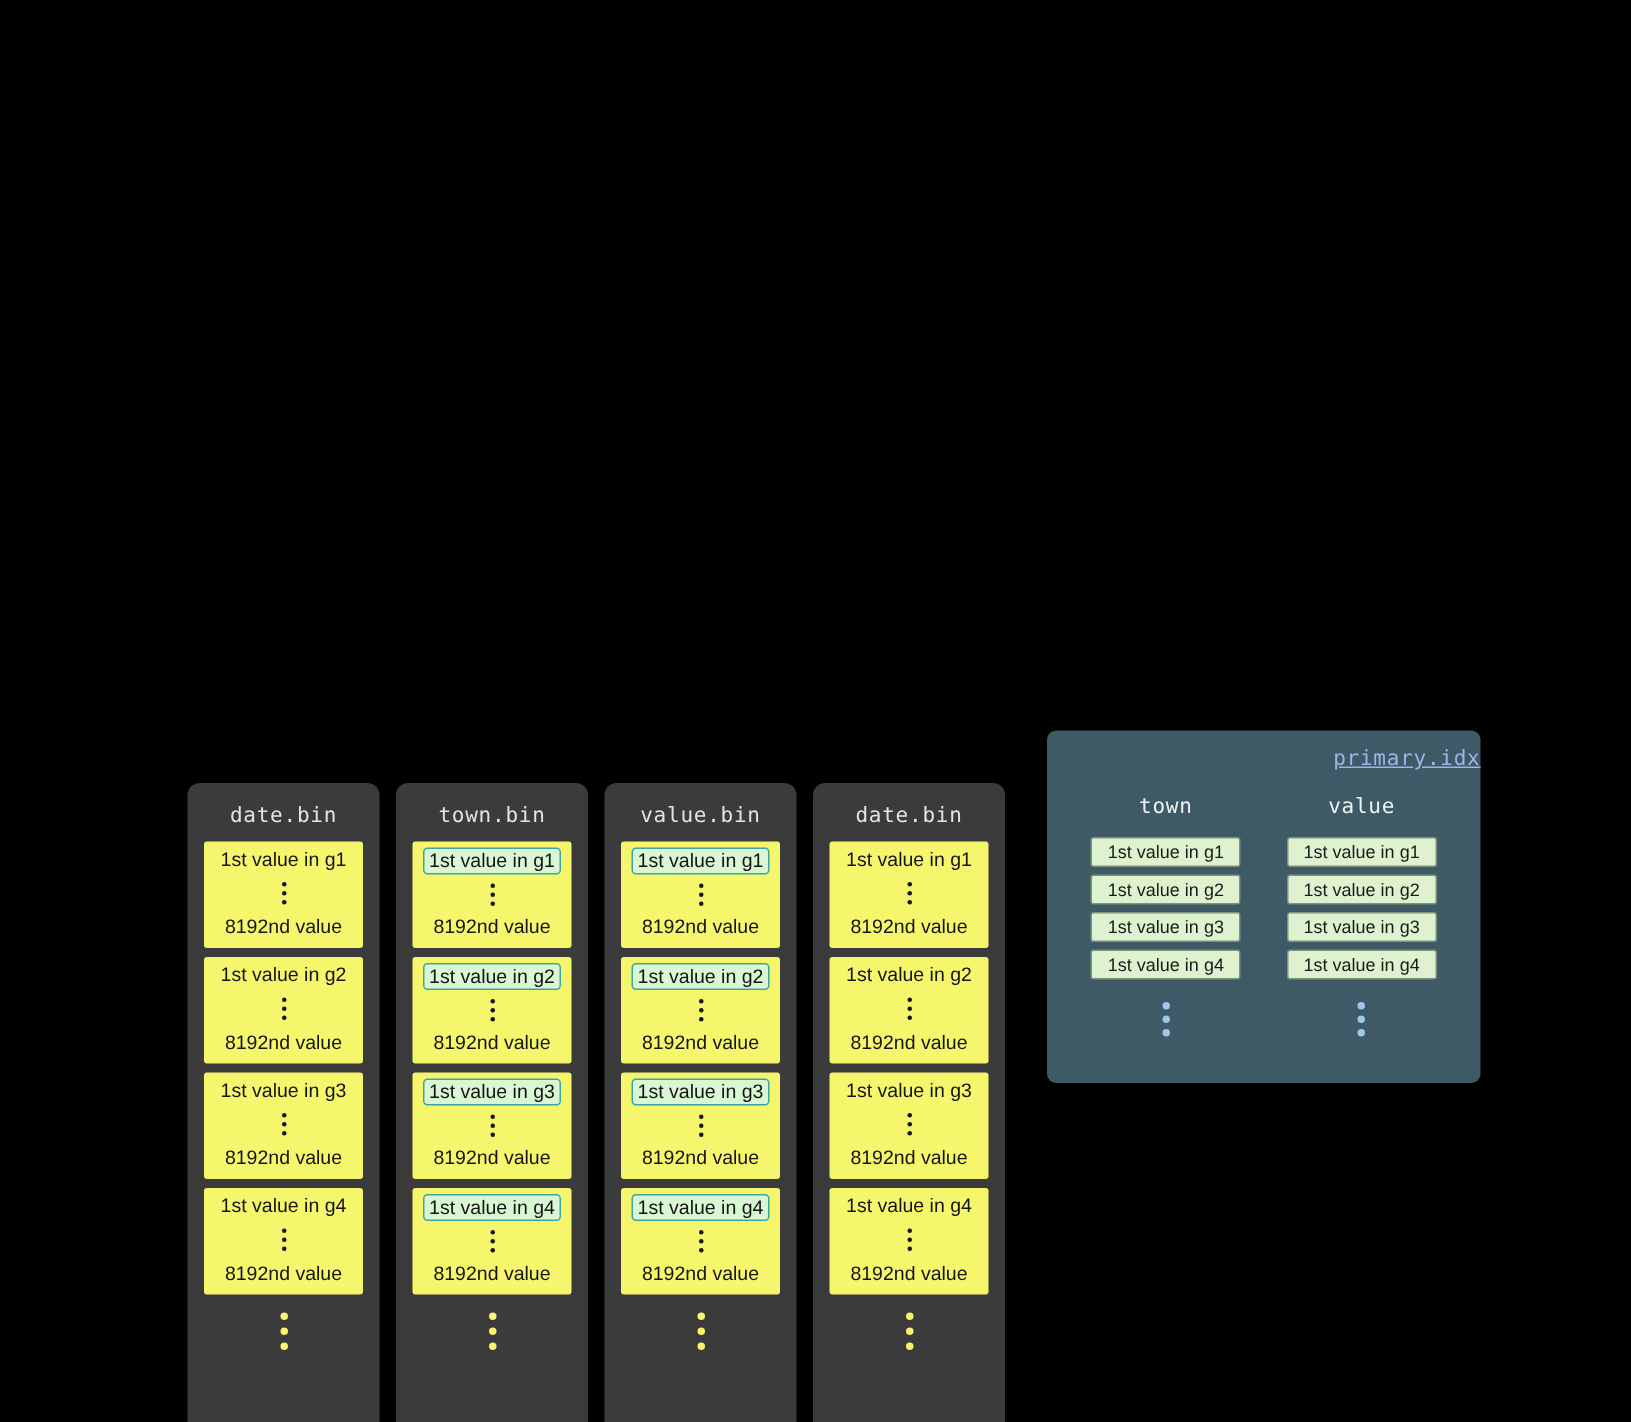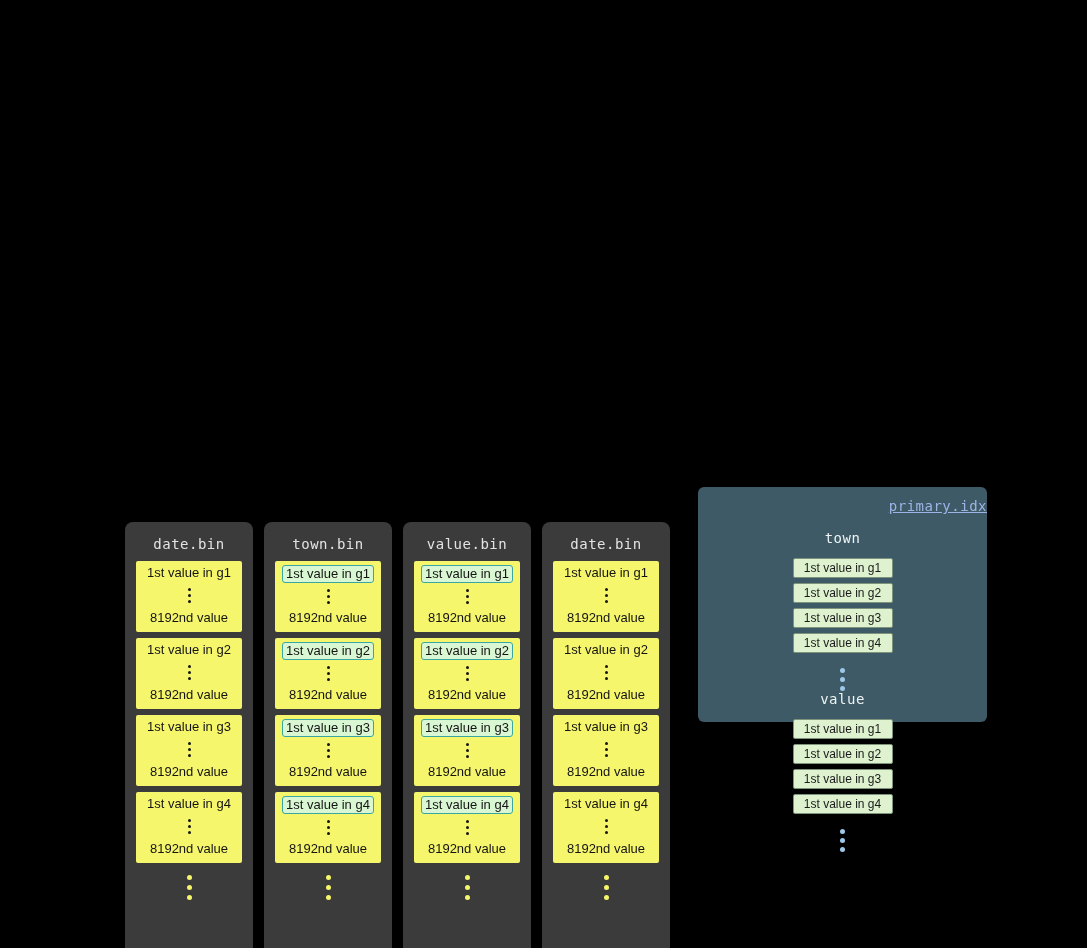--- a/index.html
+++ b/index.html
@@ -84,21 +84,20 @@
     font-size:14px;
     padding-top:11px;
     letter-spacing:0.5px;
     text-decoration:underline;
   }
   .idx-cols {
     display:flex;
     justify-content:space-around;
     margin-top:16px;
     padding:0 14px;
-    flex-direction:column;
   }
   .idx-col {
     display:flex; flex-direction:column; align-items:center;
   }
   .idx-header {
     font-family:"DejaVu Sans Mono", monospace;
     color:#eef3f3;
     font-size:14px;
     margin-bottom:12px;
     letter-spacing:0.5px;

